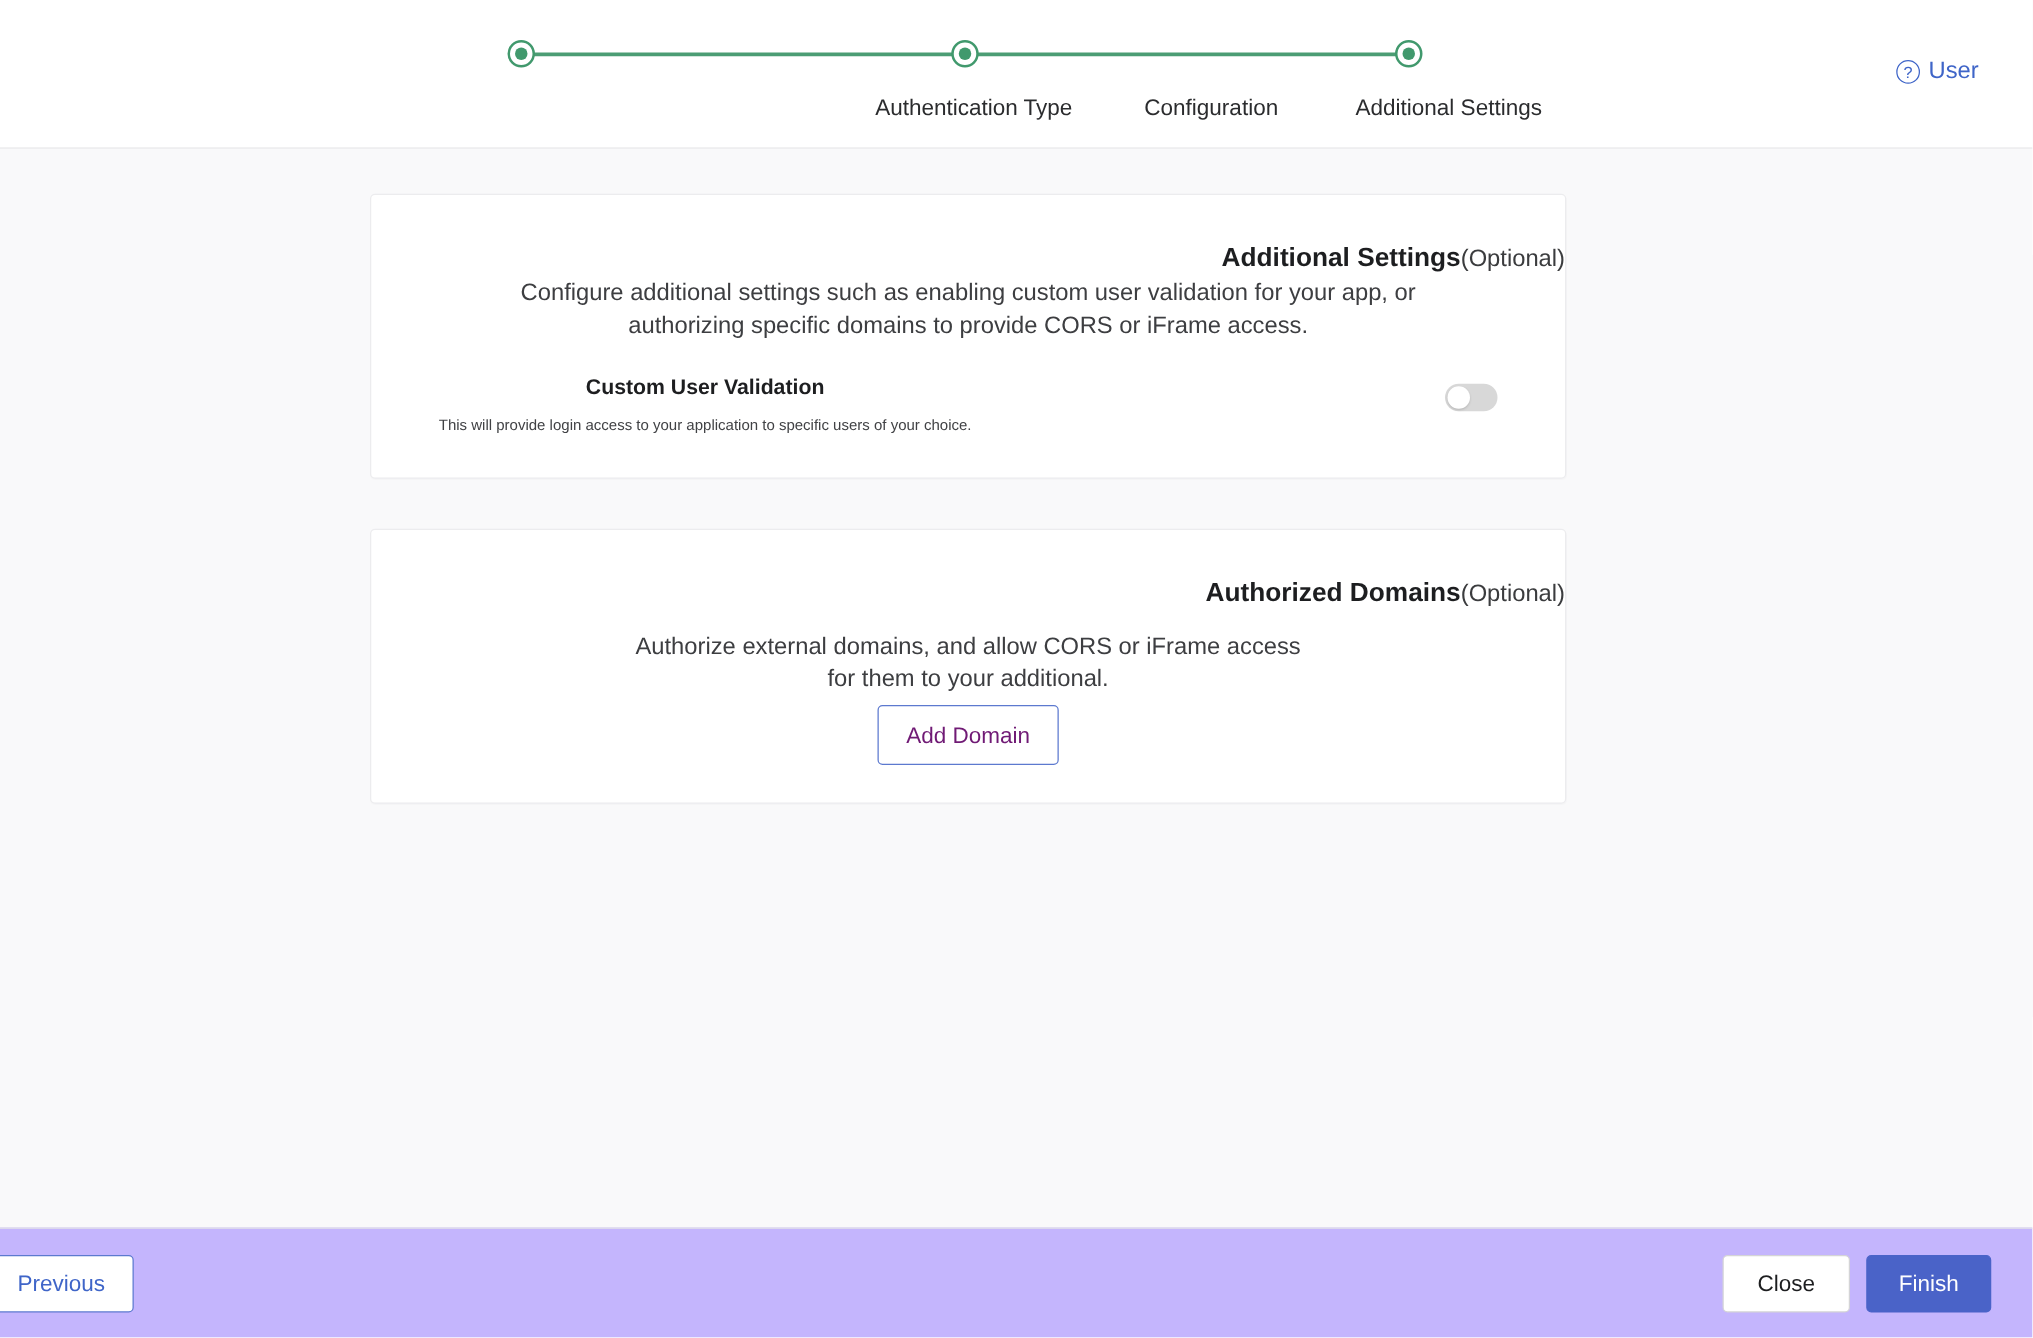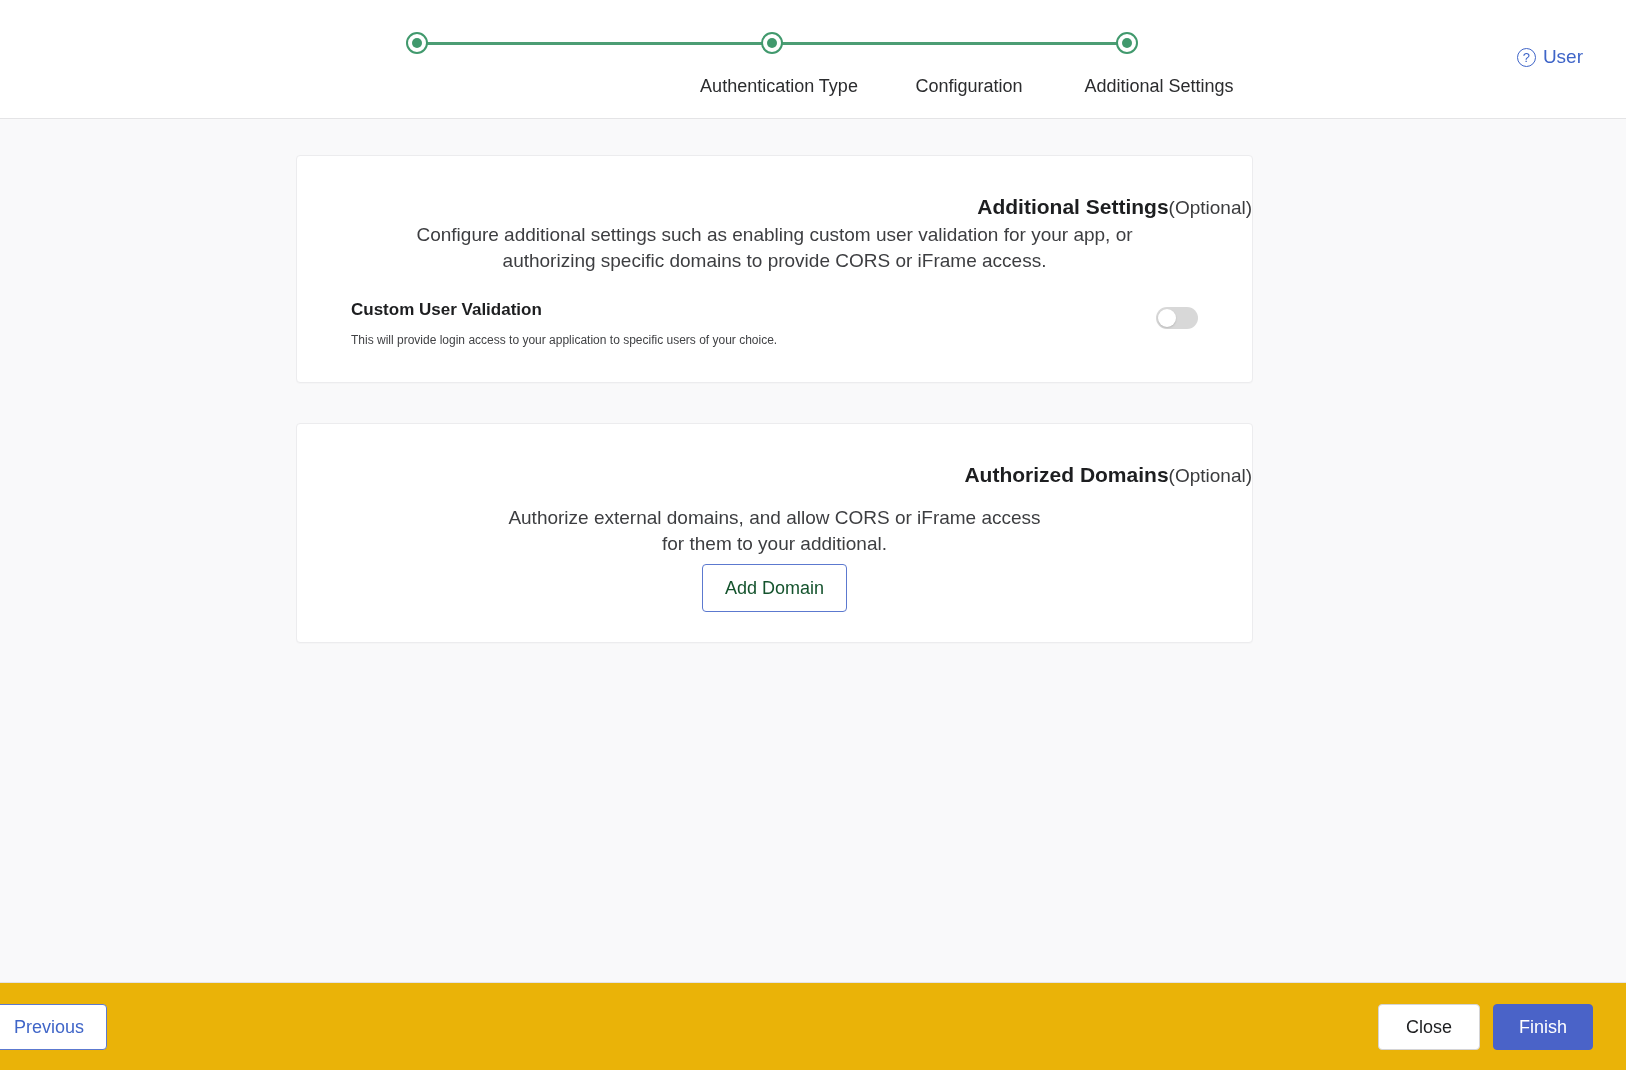--- a/index.html
+++ b/index.html
@@ -170,21 +170,21 @@
   
   .setting-row {
     position: absolute;
     left: 54px;
     right: 54px;
     top: 142px;
     display: flex;
     align-items: flex-start;
     justify-content: space-between;
   }
-  .setting-text { max-width: 760px; }
+  .setting-text { max-width: 760px; text-align: center; }
   .setting-title {
     font-size: 17px;
     font-weight: bold;
     color: #1d1e20;
     line-height: 24px;
   }
   .setting-sub {
     font-size: 12px;
     color: #414245;
     line-height: 22px;
@@ -216,33 +216,33 @@
     position: absolute;
     left: 0;
     right: 0;
     top: 140px;
     display: flex;
     justify-content: center;
   }
   .btn-outline-blue {
     background: #ffffff;
     border: 1px solid #5c79cf;
-    color: #14532d;
+    color: #701a75;
     border-radius: 4px;
     font-size: 18px;
     font-family: "Liberation Sans", sans-serif;
     padding: 12px 22px;
     cursor: pointer;
     line-height: 22px;
   }
 
   
   .footer {
     height: 88px;
-    background: #eab308;
+    background: #c4b5fd;
     border-top: 1px solid #e4e4e6;
     display: flex;
     align-items: center;
     justify-content: space-between;
     padding: 0 24px 0 0;
     flex: 0 0 auto;
     position: relative;
   }
   .footer-left { position: absolute; left: -9px; }
   .footer-right {

